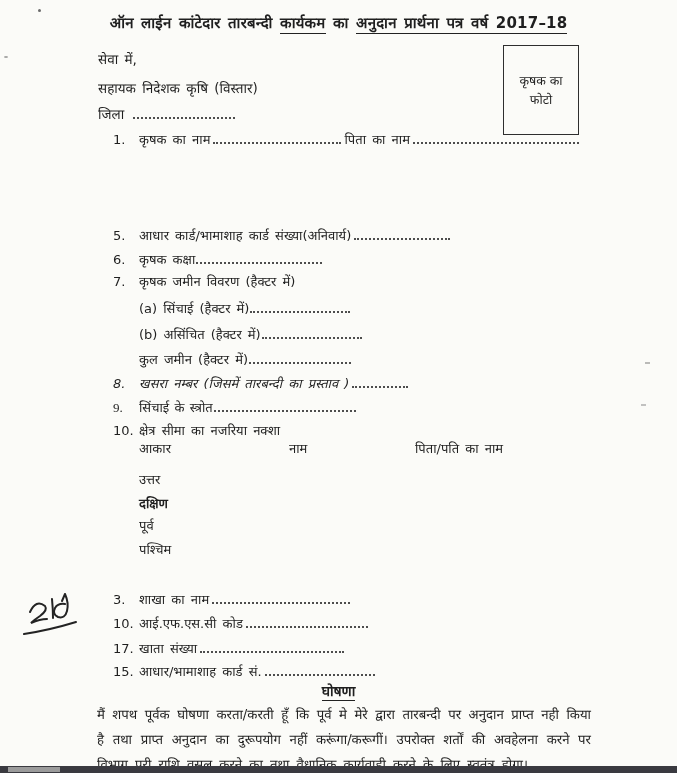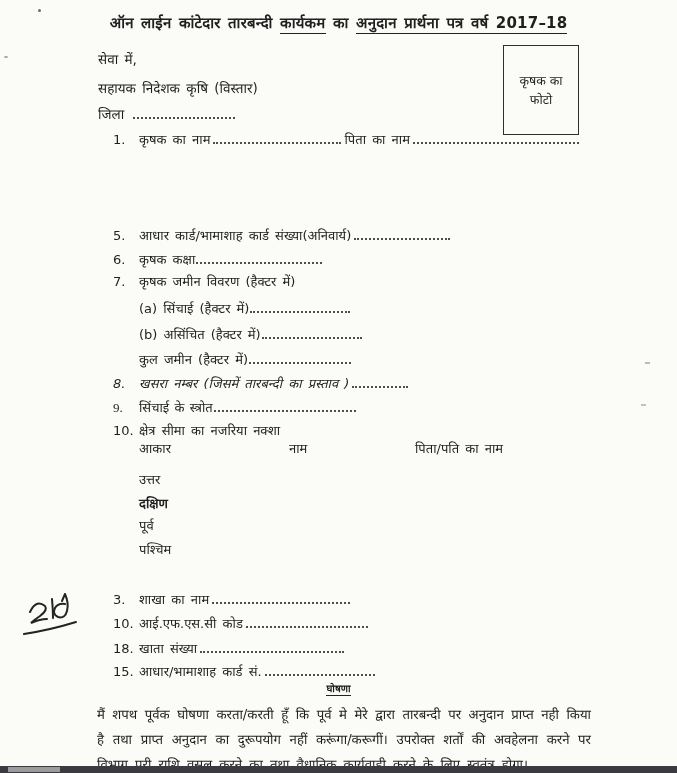--- a/index.html
+++ b/index.html
@@ -32,21 +32,21 @@
   }
   .photo-box{
     position:absolute;left:503px;top:45px;width:74px;height:88px;
     border:1.5px solid #2e2e2e;background:#fbfbf8;
     display:flex;align-items:center;justify-content:center;
     text-align:center;font-size:12.5px;line-height:19px;
   }
   .col{display:inline-block;}
   .decl-head{
     position:absolute;top:681px;left:0;width:100%;
-    text-align:center;font-size:10px;font-weight:bold;
+    text-align:center;font-size:14px;font-weight:bold;
   }
   .decl{
     position:absolute;left:97px;top:702px;width:494px;
     font-size:13.2px;line-height:25px;
     text-align:justify;word-spacing:3px;
   }
   .scanbar{position:absolute;left:0;top:766px;width:677px;height:7px;background:#3a3a40;}
   .scanbar-light{position:absolute;left:8px;top:767px;width:52px;height:5px;background:#9b9b9b;}
   .speck{position:absolute;background:#6b6b6b;border-radius:50%;}
   .handwriting{position:absolute;left:18px;top:588px;}
@@ -124,21 +124,21 @@
   <div class="row sub" style="top:516px;"><span>पूर्व</span></div>
   <div class="row sub" style="top:540px;"><span>पश्चिम</span></div>
 
   <div class="row" style="top:590px;">
     <span class="num">3.</span><span>शाखा का नाम</span><span class="dots" style="width:138px;"></span>
   </div>
   <div class="row" style="top:614px;">
     <span class="num">10.</span><span>आई.एफ.एस.सी कोड</span><span class="dots" style="width:122px;"></span>
   </div>
   <div class="row" style="top:639px;">
-    <span class="num">18.</span><span>खाता संख्या</span><span class="dots" style="width:144px;"></span>
+    <span class="num">17.</span><span>खाता संख्या</span><span class="dots" style="width:144px;"></span>
   </div>
   <div class="row" style="top:662px;">
     <span class="num">15.</span><span>आधार/भामाशाह कार्ड सं.</span><span class="dots" style="width:110px;"></span>
   </div>
 
   <svg class="handwriting" width="64" height="52" viewBox="0 0 64 52" aria-label="राब">
     <path d="M12,24 q6,-13 15,-6 q3,4 -5,10 q-6,4 -9,7 q9,-4 16,-4" stroke="#232323" stroke-width="2" fill="none" stroke-linecap="round"></path>
     <path d="M34,11 q1,10 1,19" stroke="#232323" stroke-width="2" fill="none" stroke-linecap="round"></path>
     <path d="M47,6 l-3,7 m3,-7 q4,9 2,17 q-2,8 -9,6 q-6,-3 -3,-9 q3,-5 10,-4" stroke="#232323" stroke-width="2" fill="none" stroke-linecap="round"></path>
     <path d="M6,46 Q32,42 58,34" stroke="#232323" stroke-width="2" fill="none" stroke-linecap="round"></path>

